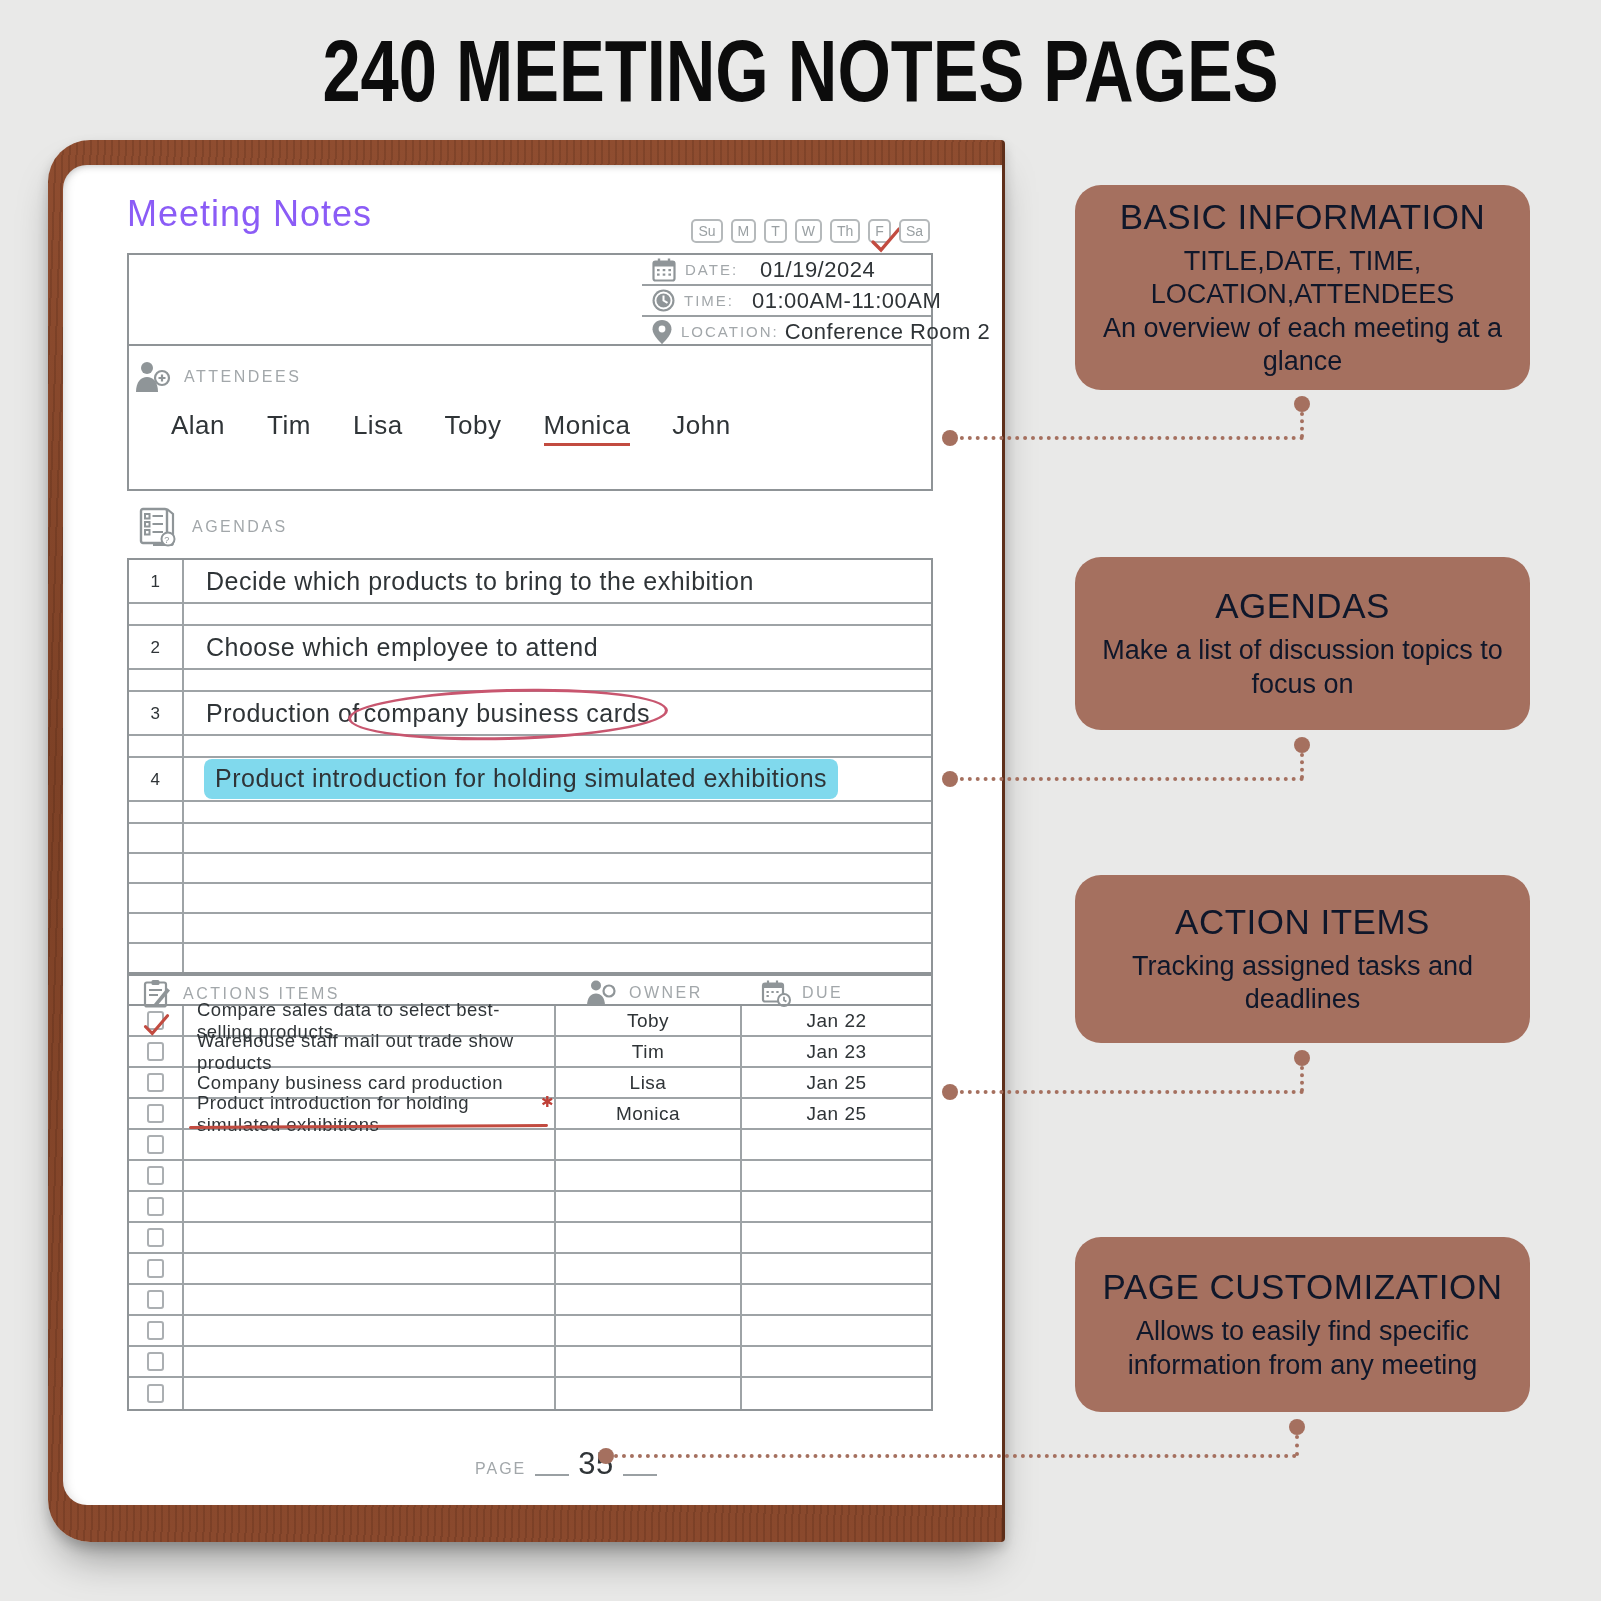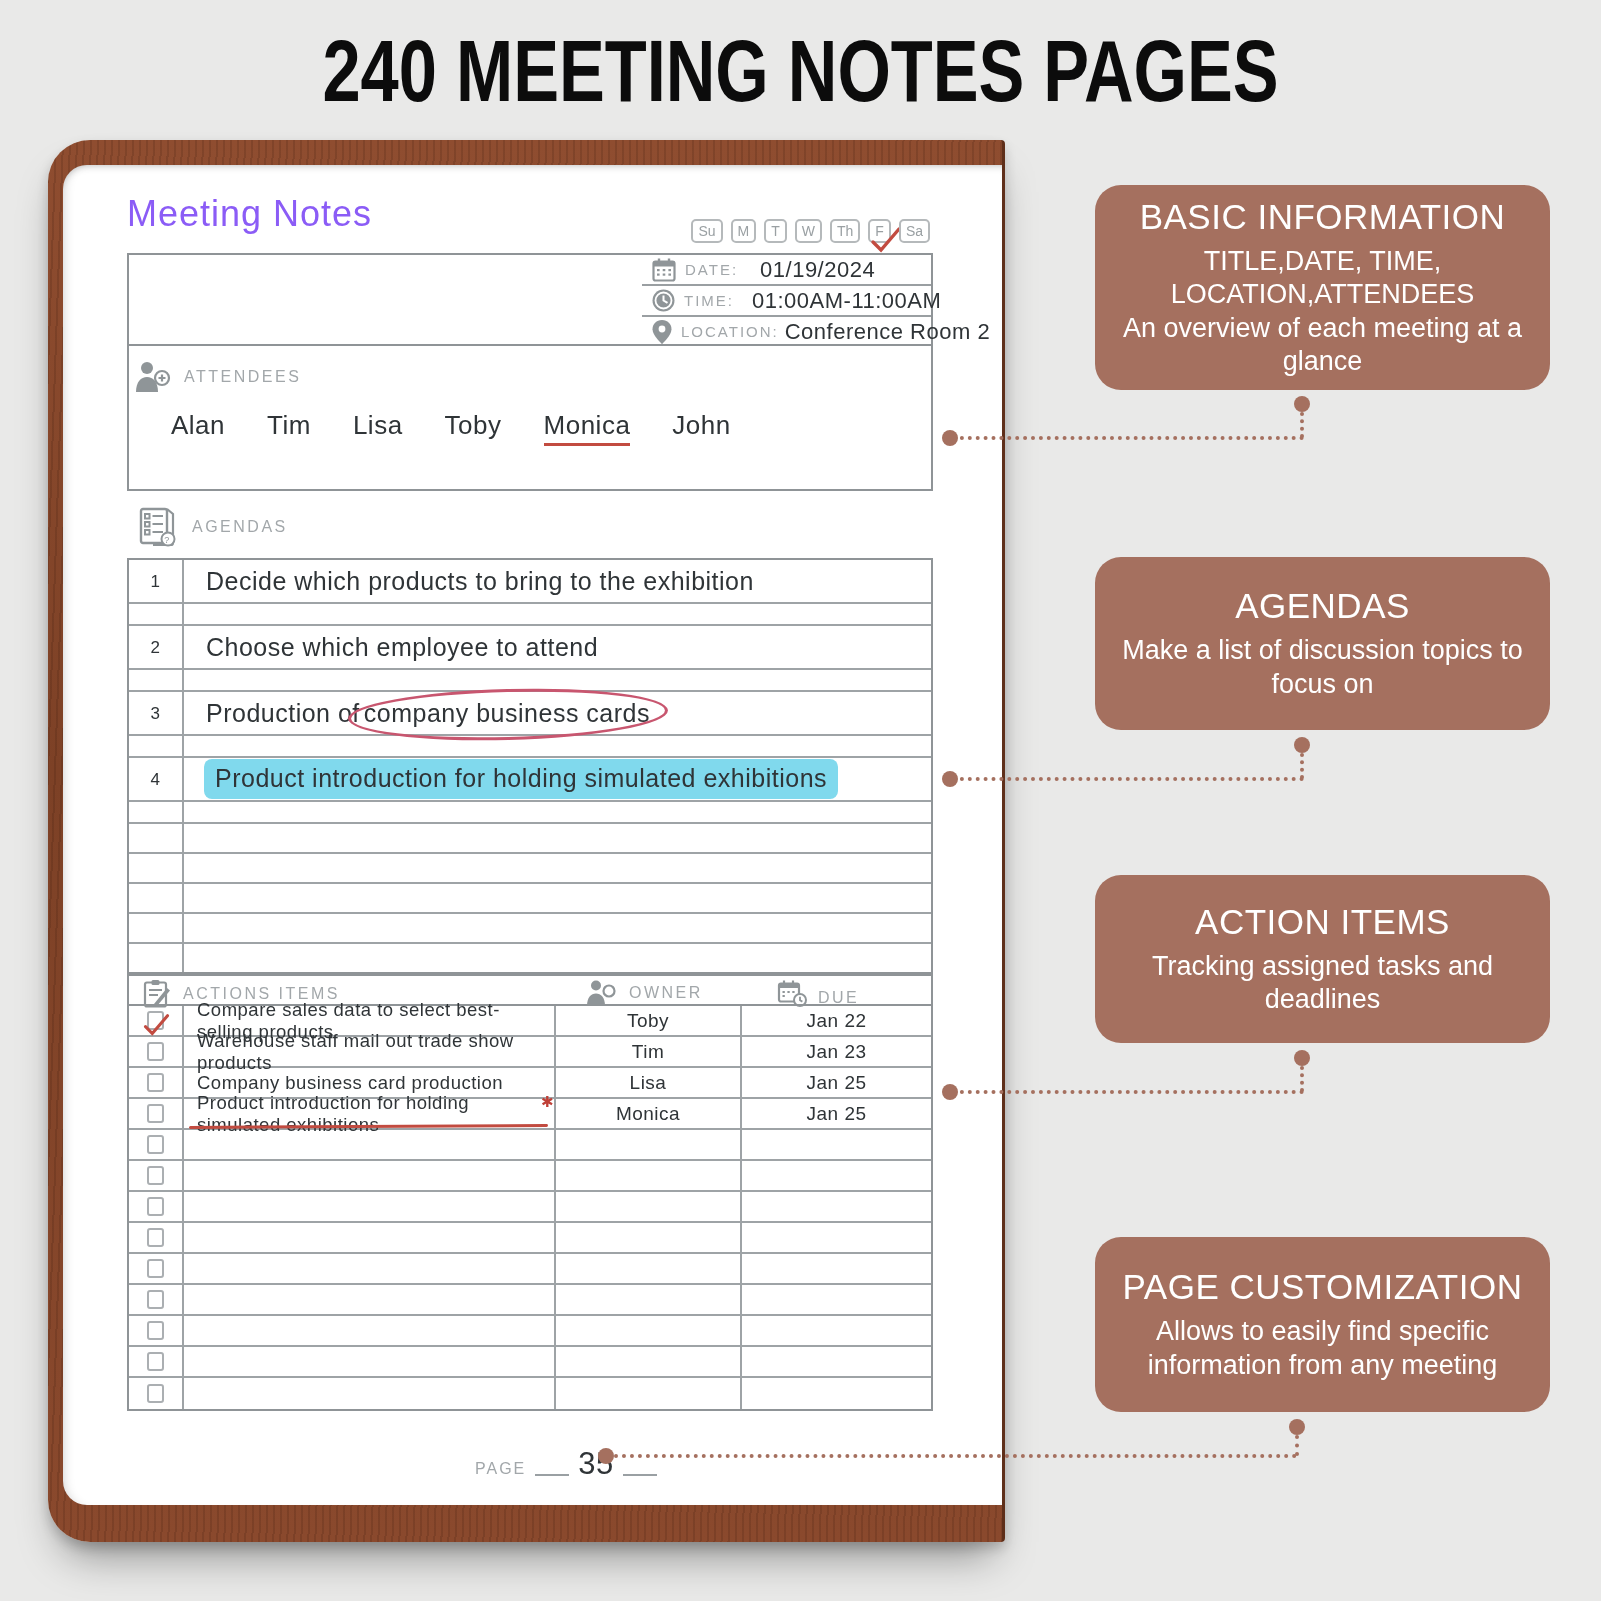--- a/index.html
+++ b/index.html
@@ -77,44 +77,44 @@
   .circled{ position:relative; padding:0 4px; }
   .circled::after{
     content:""; position:absolute; left:-12px; right:-14px; top:-10px; bottom:-12px;
     border:3px solid #c8566f; border-radius:50%; transform:rotate(-1.5deg);
   }
   .hl-blue{ background:#80d9ed; padding:3px 9px 4px 9px; border-radius:6px; box-shadow:0 0 0 2px #80d9ed; }
 
   
   .actions-header{ position:absolute; left:64px; top:807px; width:806px; height:32px; border:2px solid #8f9497; border-bottom:none; }
   .actions-header .sec-label{ position:absolute; top:5px; }
-  .lbl-actions{ left:13px; } .lbl-owner{ left:455px; } .lbl-due{ left:648px;align-items:flex-end; }
+  .lbl-actions{ left:13px; } .lbl-owner{ left:455px; } .lbl-due{ left:632px; }
   .action-table{ position:absolute; left:64px; top:839px; width:806px; border:2px solid #8f9497; }
   .ac-row{ display:flex; height:31px; border-bottom:2px solid #9ea3a6; }
   .ac-row:last-child{ border-bottom:none; }
   .ac-cb{ width:55px; border-right:2px solid #9ea3a6; display:flex; align-items:center; justify-content:center; position:relative; }
   .cb{ width:17px; height:19px; border:2px solid #abafb2; border-radius:3px; background:#fff; }
   .ac-task{ width:372px; border-right:2px solid #9ea3a6; display:flex; align-items:center; padding-left:13px; font-size:18.5px; position:relative; }
   .ac-owner{ width:186px; border-right:2px solid #9ea3a6; display:flex; align-items:center; justify-content:center; font-size:19px; }
   .ac-due{ flex:1; display:flex; align-items:center; justify-content:center; font-size:19px; }
   .red-u::after{ content:""; position:absolute; left:5px; right:6px; bottom:0px; height:3px; background:#c24b40; border-radius:3px; transform:rotate(-.3deg); }
   .doodle-star{ position:absolute; right:0px; top:-6px; color:#bf3f37; font-size:15px; }
   .cb-check{ position:absolute; left:13px; top:2px; overflow:visible; }
 
   
   .page-footer{ position:absolute; left:412px; top:1281px; display:flex; align-items:flex-end; gap:9px; }
   .pf-label{ color:#a2a7aa; font-size:16px; letter-spacing:2px; padding-bottom:4px; }
   .pf-line{ width:34px; height:2.5px; background:#9aa0a3; margin-bottom:6px; }
   .pf-num{ font-size:31px; }
 
   
   .callout{
-    position:absolute; left:1075px; width:455px; background:#a5705f; color:#ffffff;
+    position:absolute; left:1075px; width:455px; background:#a5705f; color:#0f172a;
     border-radius:26px; display:flex; flex-direction:column; align-items:center; justify-content:center;
-    text-align:center; padding:0 26px;margin-left:20px;
+    text-align:center; padding:0 26px;
   }
   .callout .co-title{ font-size:35px; letter-spacing:.5px; margin-bottom:8px; }
   .callout .co-line{ font-size:27px; line-height:1.24; }
   .b1{ top:185px; height:205px; } .b2{ top:557px; height:173px; }
   .b3{ top:875px; height:168px; } .b4{ top:1237px; height:175px; }
 
   
   .conn-dot{ position:absolute; width:16px; height:16px; border-radius:50%; background:#a5705f; }
   .conn-h{ position:absolute; border-top:4px dotted #a5705f; height:0; }
   .conn-v{ position:absolute; border-left:4px dotted #a5705f; width:0; }

